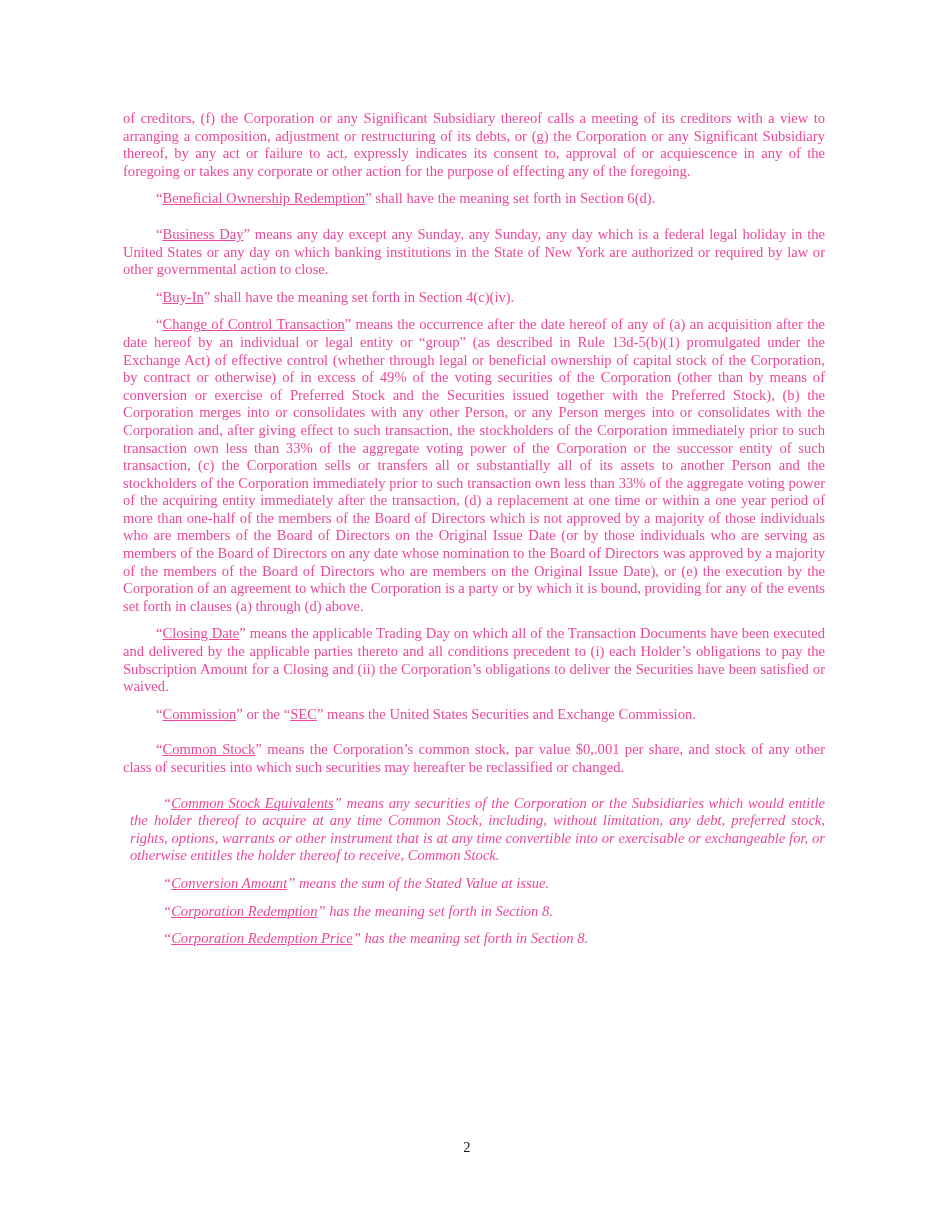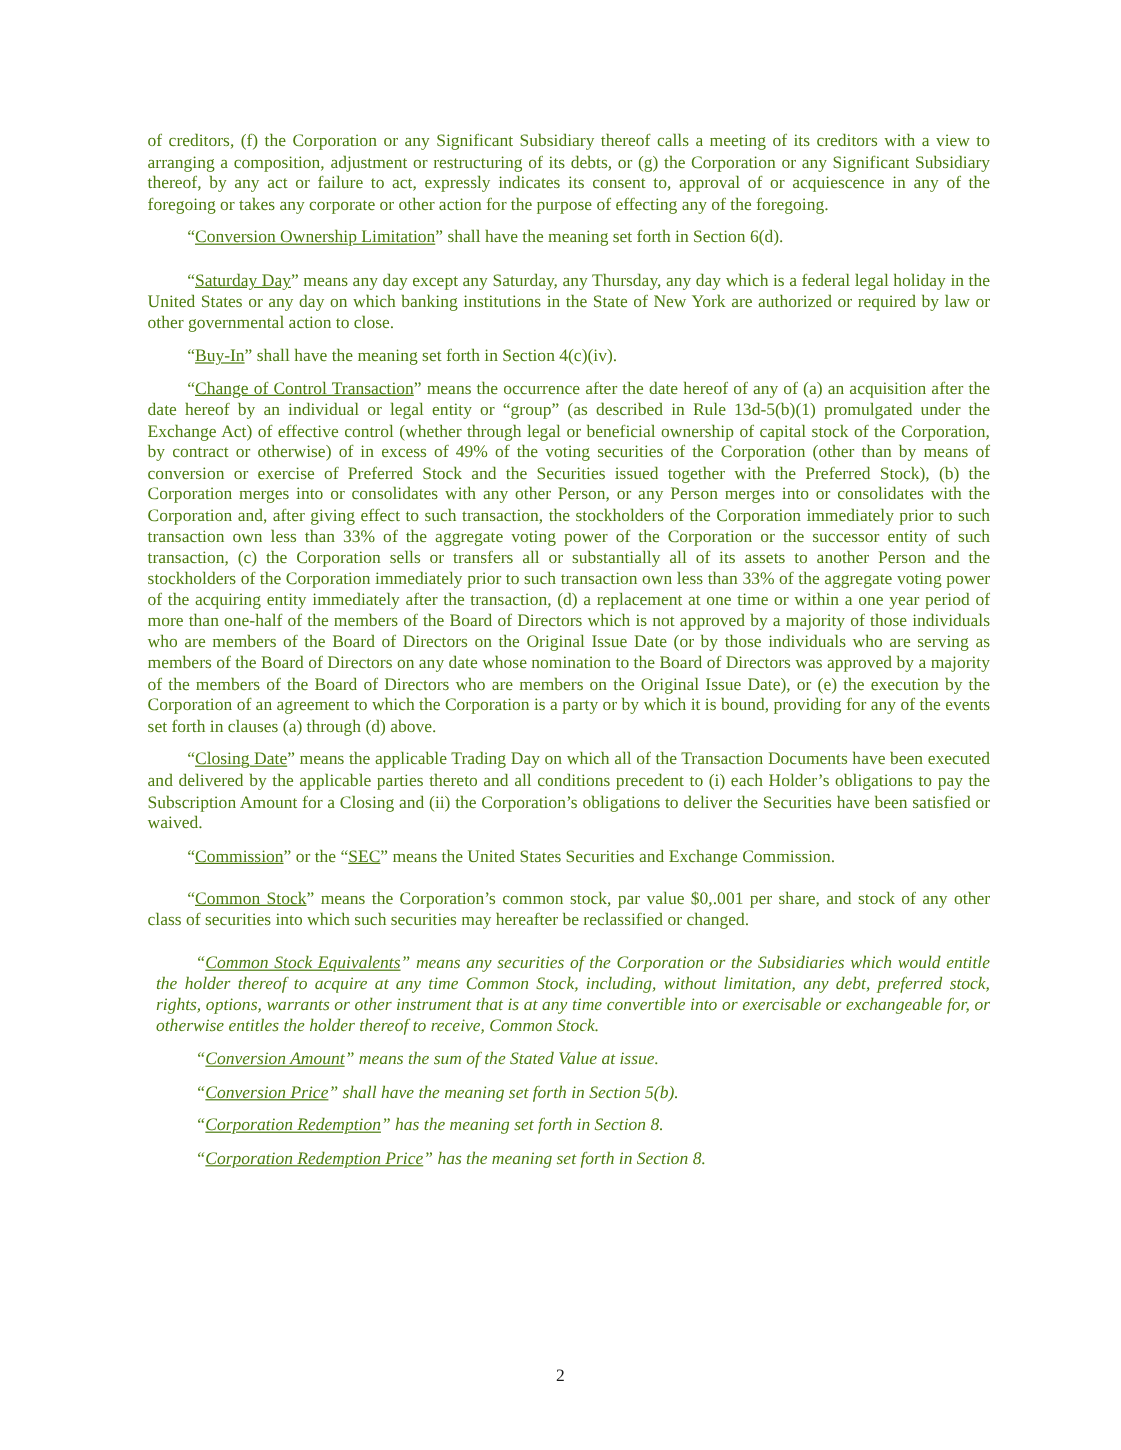--- a/index.html
+++ b/index.html
@@ -1,60 +1,59 @@
 <!DOCTYPE html>
 <html><head>
   <meta charset="utf-8">
   <style>
     html, body { margin: 0; padding: 0; background: #ffffff; }
     body { width: 934px; height: 1208px; position: relative; overflow: hidden; }
     .page {
       position: absolute; left: 123px; top: 110px; width: 702px;
       font-family: "Liberation Serif", serif; font-size: 14.6px; line-height: 17.6px;
-      color: #4d7c0f; text-align: justify;
+      color: #ec4899; text-align: justify;
     }
     .para { margin: 0 0 10px 0; text-indent: 33px; }
     .para.first { text-indent: 0; }
     .para.gap { margin-top: 18px; }
     .para.shift { margin-left: 7px; margin-right: 0; font-style: italic; }
     .term { text-decoration: underline; }
     .page-number {
       position: absolute; left: 0; width: 934px; top: 1139px; text-align: center;
       font-family: "Liberation Serif", serif; font-size: 14.6px; color: #1a1a1a;
     }
   </style>
 </head>
 <body>
 
 <div class="page">
   <p class="para first">
     <span>of creditors, (f) the Corporation or any Significant Subsidiary thereof calls a meeting of its creditors with a view to arranging a composition, adjustment or restructuring of its debts, or (g) the Corporation or any Significant Subsidiary thereof, by any act or failure to act, expressly indicates its consent to, approval of or acquiescence in any of the foregoing or takes any corporate or other action for the purpose of effecting any of the foregoing.</span>
   </p>
 
-  <p class="para"><span>“</span><span class="term">Conversion Ownership Limitation</span><span>” shall have the meaning set forth in Section 6(d).</span></p>
+  <p class="para"><span>“</span><span class="term">Beneficial Ownership Redemption</span><span>” shall have the meaning set forth in Section 6(d).</span></p>
 
-  <p class="para gap"><span>“</span><span class="term">Saturday Day</span><span>” means any day except any Saturday, any Thursday, any day which is a federal legal holiday in the United States or any day on which banking institutions in the State of New York are authorized or required by law or other governmental action to close.</span></p>
+  <p class="para gap"><span>“</span><span class="term">Business Day</span><span>” means any day except any Sunday, any Sunday, any day which is a federal legal holiday in the United States or any day on which banking institutions in the State of New York are authorized or required by law or other governmental action to close.</span></p>
 
   <p class="para"><span>“</span><span class="term">Buy-In</span><span>” shall have the meaning set forth in Section 4(c)(iv).</span></p>
 
   <p class="para"><span>“</span><span class="term">Change of Control Transaction</span><span>” means the occurrence after the date hereof of any of (a) an acquisition after the date hereof by an individual or legal entity or “group” (as described in Rule 13d-5(b)(1) promulgated under the Exchange Act) of effective control (whether through legal or beneficial ownership of capital stock of the Corporation, by contract or otherwise) of in excess of 49% of the voting securities of the Corporation (other than by means of conversion or exercise of Preferred Stock and the Securities issued together with the Preferred Stock), (b) the Corporation merges into or consolidates with any other Person, or any Person merges into or consolidates with the Corporation and, after giving effect to such transaction, the stockholders of the Corporation immediately prior to such transaction own less than 33% of the aggregate voting power of the Corporation or the successor entity of such transaction, (c) the Corporation sells or transfers all or substantially all of its assets to another Person and the stockholders of the Corporation immediately prior to such transaction own less than 33% of the aggregate voting power of the acquiring entity immediately after the transaction, (d) a replacement at one time or within a one year period of more than one-half of the members of the Board of Directors which is not approved by a majority of those individuals who are members of the Board of Directors on the Original Issue Date (or by those individuals who are serving as members of the Board of Directors on any date whose nomination to the Board of Directors was approved by a majority of the members of the Board of Directors who are members on the Original Issue Date), or (e) the execution by the Corporation of an agreement to which the Corporation is a party or by which it is bound, providing for any of the events set forth in clauses (a) through (d) above.</span></p>
 
 
   <p class="para"><span>“</span><span class="term">Closing Date</span><span>” means the applicable Trading Day on which all of the Transaction Documents have been executed and delivered by the applicable parties thereto and all conditions precedent to (i) each Holder’s obligations to pay the Subscription Amount for a Closing and (ii) the Corporation’s obligations to deliver the Securities have been satisfied or waived.</span></p>
 
   <p class="para"><span>“</span><span class="term">Commission</span><span>” or the “</span><span class="term">SEC</span><span>” means the United States Securities and Exchange Commission.</span></p>
 
   <p class="para gap"><span>“</span><span class="term">Common Stock</span><span>” means the Corporation’s common stock, par value $0,.001 per share, and stock of any other class of securities into which such securities may hereafter be reclassified or changed.</span></p>
 
   <p class="para gap shift"><span>“</span><span class="term">Common Stock Equivalents</span><span>” means any securities of the Corporation or the Subsidiaries which would entitle the holder thereof to acquire at any time Common Stock, including, without limitation, any debt, preferred stock, rights, options, warrants or other instrument that is at any time convertible into or exercisable or exchangeable for, or otherwise entitles the holder thereof to receive, Common Stock.</span></p>
 
   <p class="para shift"><span>“</span><span class="term">Conversion Amount</span><span>” means the sum of the Stated Value at issue.</span></p>
 
 
-  <p class="para shift"><span>“</span><span class="term">Conversion Price</span><span>” shall have the meaning set forth in Section 5(b).</span></p>
 
 
   <p class="para shift"><span>“</span><span class="term">Corporation Redemption</span><span>” has the meaning set forth in Section 8.</span></p>
 
   <p class="para shift"><span>“</span><span class="term">Corporation Redemption Price</span><span>” has the meaning set forth in Section 8.</span></p>
 </div>
 
 <div class="page-number">2</div>
 
 </body></html>

